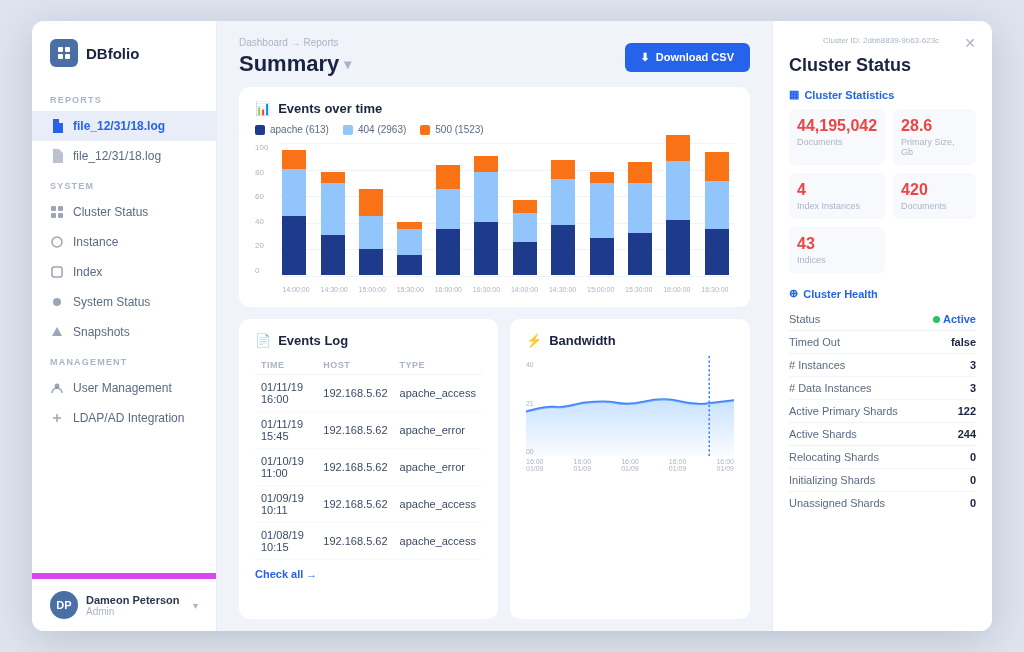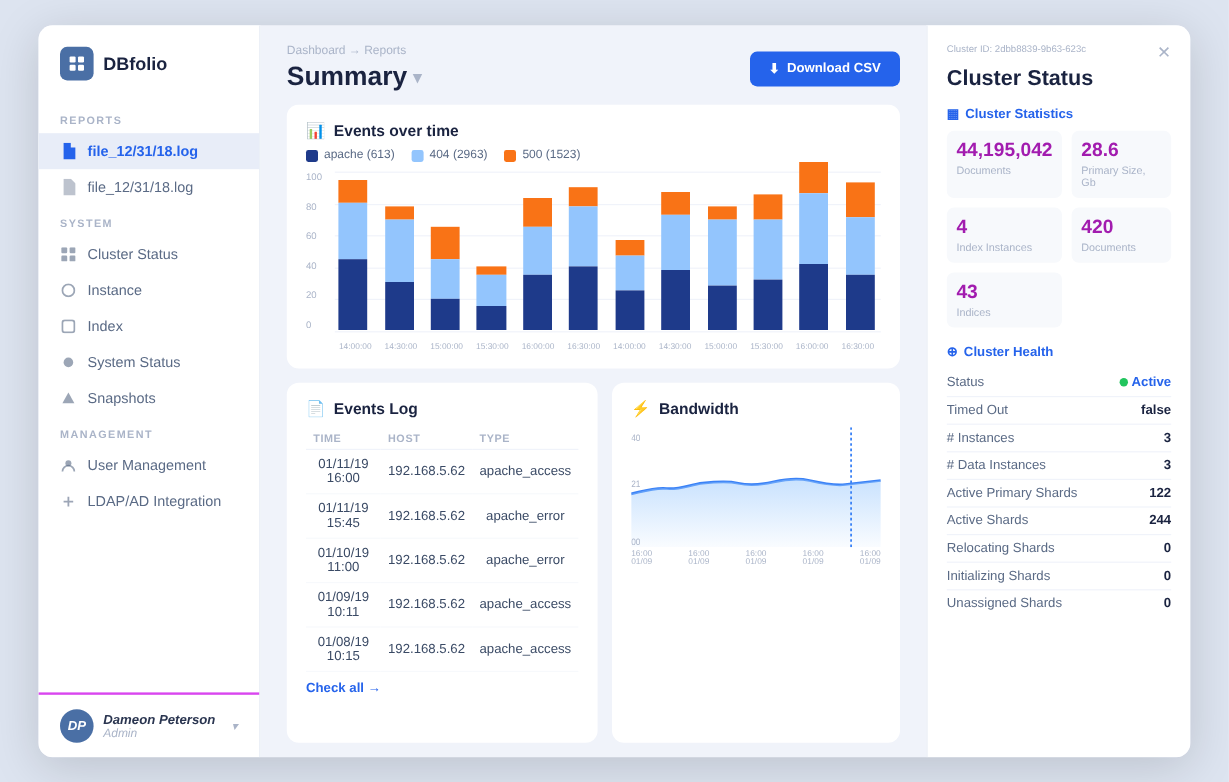--- a/index.html
+++ b/index.html
@@ -78,26 +78,25 @@
     .sidebar-item-icon {
       width: 14px;
       height: 14px;
       display: flex;
       align-items: center;
       justify-content: center;
       color: inherit;
     }
     .sidebar-bottom {
       margin-top: auto;
-      border-top: 2px solid #d946ef;
+      border-top: 6px solid #d946ef;
       padding: 12px 18px;
       display: flex;
       align-items: center;
       gap: 8px;
-      font-style: italic;
     }
     .avatar {
       width: 28px;
       height: 28px;
       border-radius: 50%;
       background: #4a6fa5;
       display: flex; align-items: center; justify-content: center;
       color: white;
       font-size: 11px;
       font-weight: 600;
@@ -229,21 +228,20 @@
       font-size: 9px;
       letter-spacing: 0.5px;
       text-transform: uppercase;
       padding: 4px 6px;
       border-bottom: 1px solid #f0f3fa;
     }
     .events-table td {
       padding: 6px 6px;
       color: #3a4a65;
       border-bottom: 1px solid #f7f9fc;
-      text-align: center;
     }
     .check-all {
       display: inline-flex;
       align-items: center;
       gap: 4px;
       color: #2563eb;
       font-size: 11px;
       font-weight: 600;
       margin-top: 8px;
       cursor: pointer;
@@ -288,20 +286,21 @@
     .panel-header {
       display: flex;
       align-items: center;
       justify-content: space-between;
       margin-bottom: 4px;
     }
     .panel-cluster-id {
       font-size: 8px;
       color: #aab4c8;
       margin-bottom: 6px;
+      margin-left: 34px;
     }
     .panel-title {
       font-size: 18px;
       font-weight: 700;
       color: #1a2340;
       margin-bottom: 12px;
     }
     .close-btn {
       background: none;
       border: none;
@@ -325,21 +324,21 @@
       margin-bottom: 14px;
     }
     .stat-cell {
       padding: 8px;
       background: #f7f9fc;
       border-radius: 6px;
     }
     .stat-value {
       font-size: 16px;
       font-weight: 700;
-      color: #a21caf;
+      color: #ef4444;
     }
     .stat-label {
       font-size: 9px;
       color: #aab4c8;
       margin-top: 2px;
     }
     .health-section-title {
       font-size: 11px;
       font-weight: 700;
       color: #2563eb;

